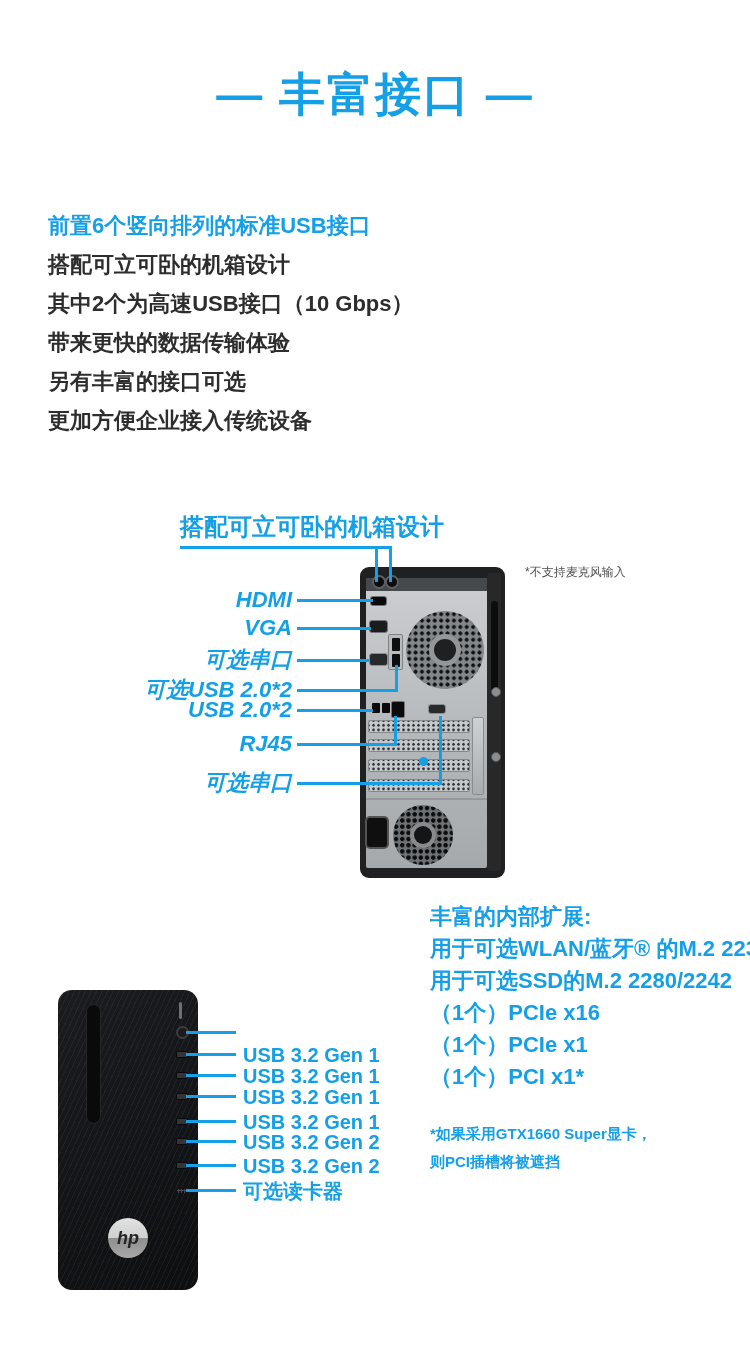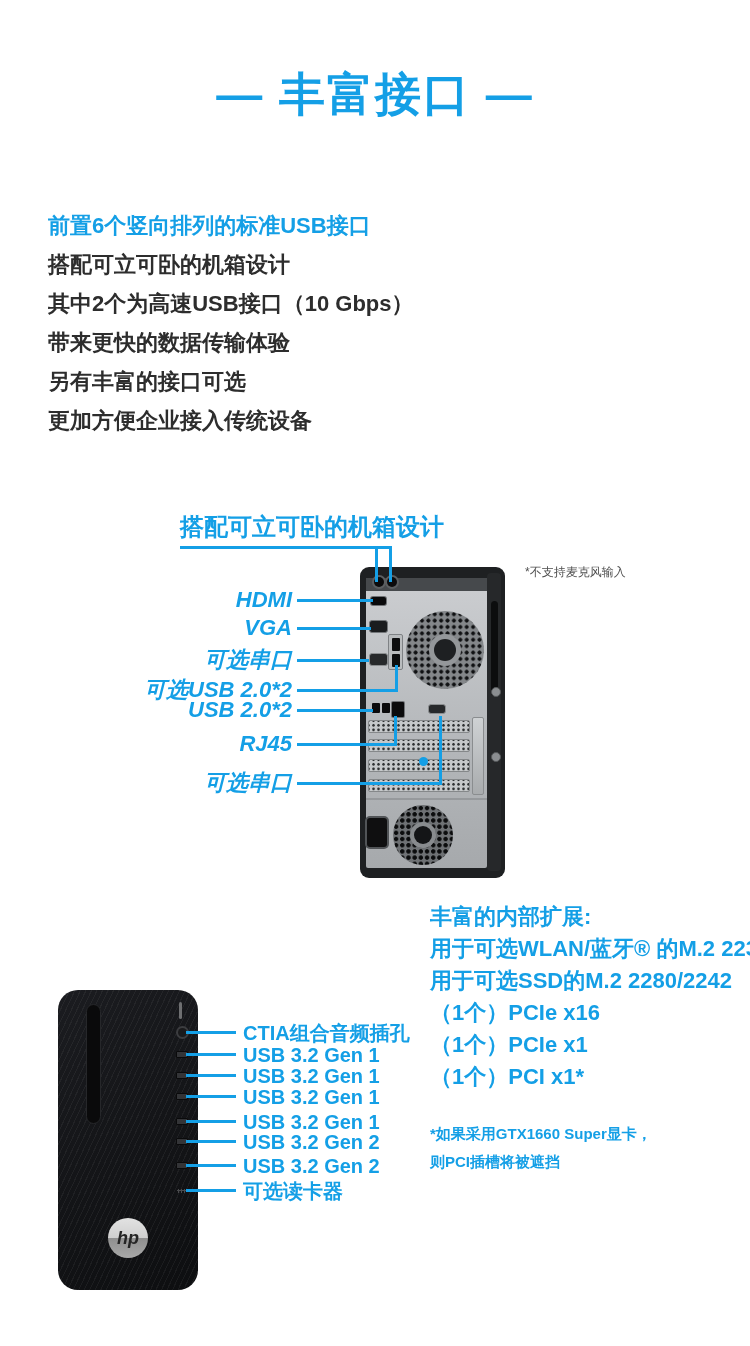--- a/index.html
+++ b/index.html
@@ -54,21 +54,21 @@
   .port-db9{position:absolute;background:#27292b;border:1px solid #8b8e90;border-radius:3px;}
   .port-usb{position:absolute;width:8px;height:10px;background:#0b0b0c;border-radius:1px;}
   .port-rj45{position:absolute;left:32px;top:135px;width:12px;height:15px;background:#0b0b0c;border-radius:1px;box-shadow:0 0 0 1px #6f7275;}
   .slot{position:absolute;left:8px;width:102px;height:13px;background-color:#c6c9cb;border:1px solid #85888a;border-radius:2px;
         background-image:radial-gradient(circle,#2f3234 1.1px,transparent 1.5px);background-size:5px 4.6px;background-position:2px 2px;}
   .slot-latch{position:absolute;left:112px;top:150px;width:12px;height:78px;background:linear-gradient(180deg,#cfd2d4,#a9acae);border:1px solid #8a8d8f;border-radius:2px;}
   .psu-line{position:absolute;left:6px;top:231px;width:121px;height:2px;background:#96999c;}
   .power-inlet{position:absolute;left:7px;top:251px;width:20px;height:29px;background:#0f0f10;border-radius:3px;box-shadow:0 0 0 2px #515457;}
 
   
-  .front-tower{position:absolute;left:58px;top:990px;width:140px;height:300px;border-radius:20px;z-index:1;
+  .front-tower{position:absolute;left:58px;top:990px;width:140px;height:300px;border-radius:14px;z-index:1;
         background:repeating-linear-gradient(115deg,rgba(255,255,255,0.05) 0px,rgba(255,255,255,0.05) 1px,transparent 1px,transparent 5px),
                    linear-gradient(145deg,#1b1c20,#0d0e10);}
   .odd-slot{position:absolute;left:28px;top:14px;width:15px;height:120px;border-radius:8px;background:#0a0a0b;border:1px solid #26272a;}
   .power-slit{position:absolute;left:121px;top:12px;width:3px;height:17px;border-radius:2px;background:#6e6f71;}
   .front-jack{position:absolute;left:120px;top:38px;width:9px;height:9px;border-radius:50%;background:#1a1a1c;box-shadow:0 0 0 2px #3c3d40;}
   .front-usb{position:absolute;left:118px;width:12px;height:7px;background:#333437;border-radius:1px;box-shadow:inset 0 0 0 1px #0a0a0b;}
   .card-reader{position:absolute;left:119px;top:199px;width:9px;height:4px;
         background-image:radial-gradient(circle,#4a4b4e 1px,transparent 1.4px);background-size:3px 3px;}
   .hp-logo{position:absolute;left:50px;top:228px;width:40px;height:40px;border-radius:50%;
         background:linear-gradient(180deg,#e2e2e2 0%,#cfcfcf 50%,#8f8f8f 51%,#a8a8a8 100%);
@@ -172,21 +172,20 @@
 
   <div class="hl" style="left:186px;top:1031px;width:50px"></div>
   <div class="hl" style="left:186px;top:1053px;width:50px"></div>
   <div class="hl" style="left:186px;top:1074px;width:50px"></div>
   <div class="hl" style="left:186px;top:1095px;width:50px"></div>
   <div class="hl" style="left:186px;top:1120px;width:50px"></div>
   <div class="hl" style="left:186px;top:1140px;width:50px"></div>
   <div class="hl" style="left:186px;top:1164px;width:50px"></div>
   <div class="hl" style="left:186px;top:1189px;width:50px"></div>
 
-  <div class="front-label" style="top:1019px">CTIA组合音频插孔</div>
   <div class="front-label" style="top:1041px">USB 3.2 Gen 1</div>
   <div class="front-label" style="top:1062px">USB 3.2 Gen 1</div>
   <div class="front-label" style="top:1083px">USB 3.2 Gen 1</div>
   <div class="front-label" style="top:1108px">USB 3.2 Gen 1</div>
   <div class="front-label" style="top:1128px">USB 3.2 Gen 2</div>
   <div class="front-label" style="top:1152px">USB 3.2 Gen 2</div>
   <div class="front-label" style="top:1177px">可选读卡器</div>
 
   <div class="expansion">
     <div>丰富的内部扩展:</div>

